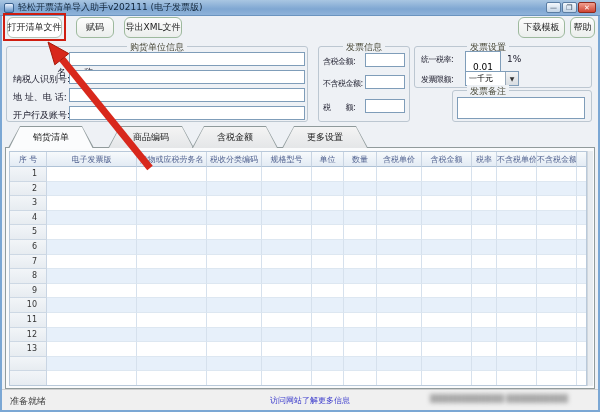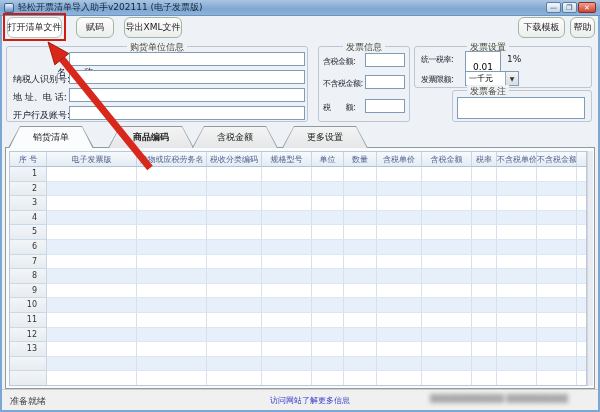--- a/index.html
+++ b/index.html
@@ -156,21 +156,21 @@
     <span class="gtitle" style="left:14px;">发票备注</span>
     <textarea style="left: 4px; top: 6px; width: 128px; height: 22px; resize: none;"></textarea>
   </div>
 
   <div class="tabs">
     <div class="tab active" style="left:3px;">
       <div class="shape-b"></div>
         <div class="shape-i"></div>
       <span class="tlabel">销货清单</span>
     </div>
-    <div class="tab" style="left:103px;font-weight:bold;">
+    <div class="tab" style="left:103px;">
       <div class="shape-b"></div>
         <div class="shape-i"></div>
       <span class="tlabel">商品编码</span>
     </div>
     <div class="tab" style="left:187px;">
       <div class="shape-b"></div>
         <div class="shape-i"></div>
       <span class="tlabel">含税金额</span>
     </div>
     <div class="tab" style="left:277px;">

